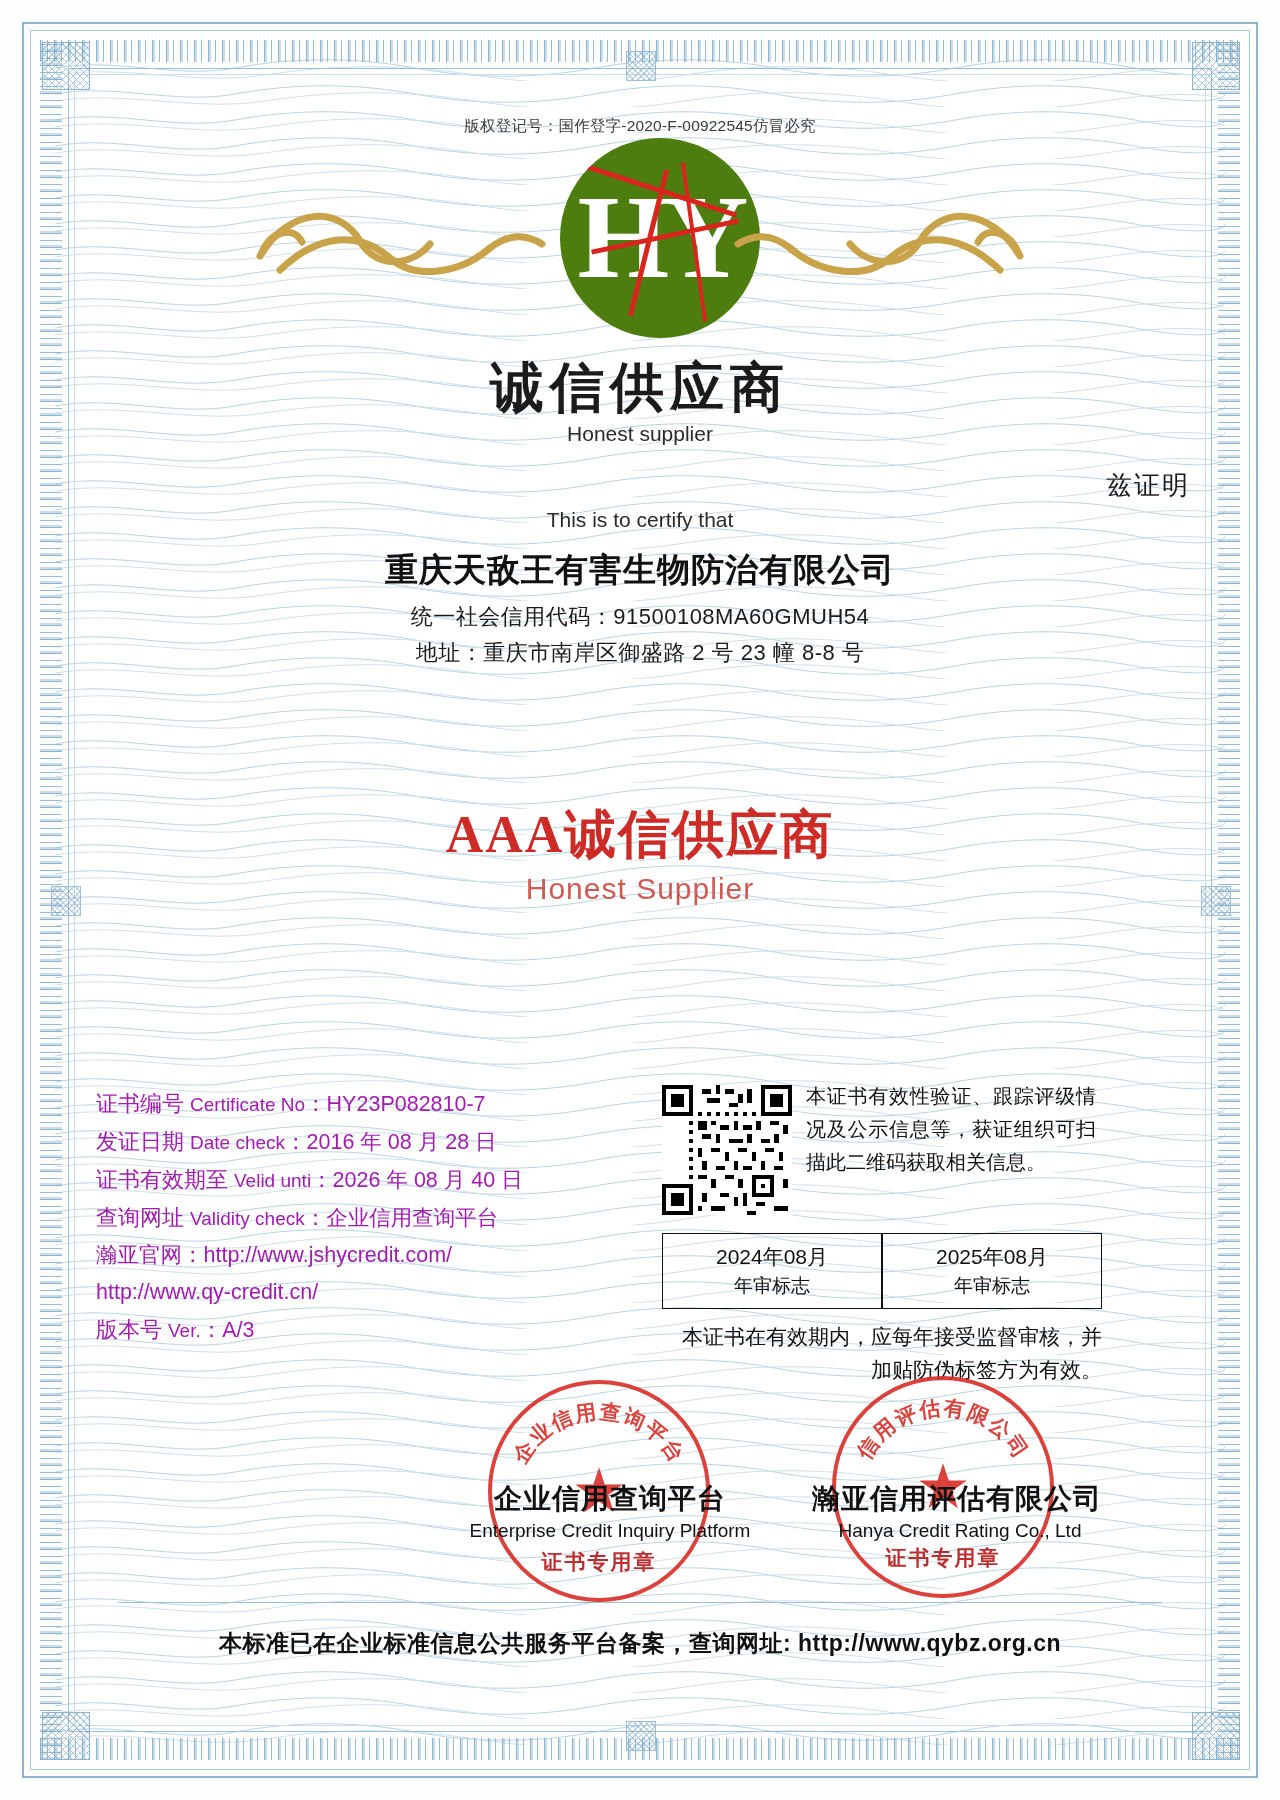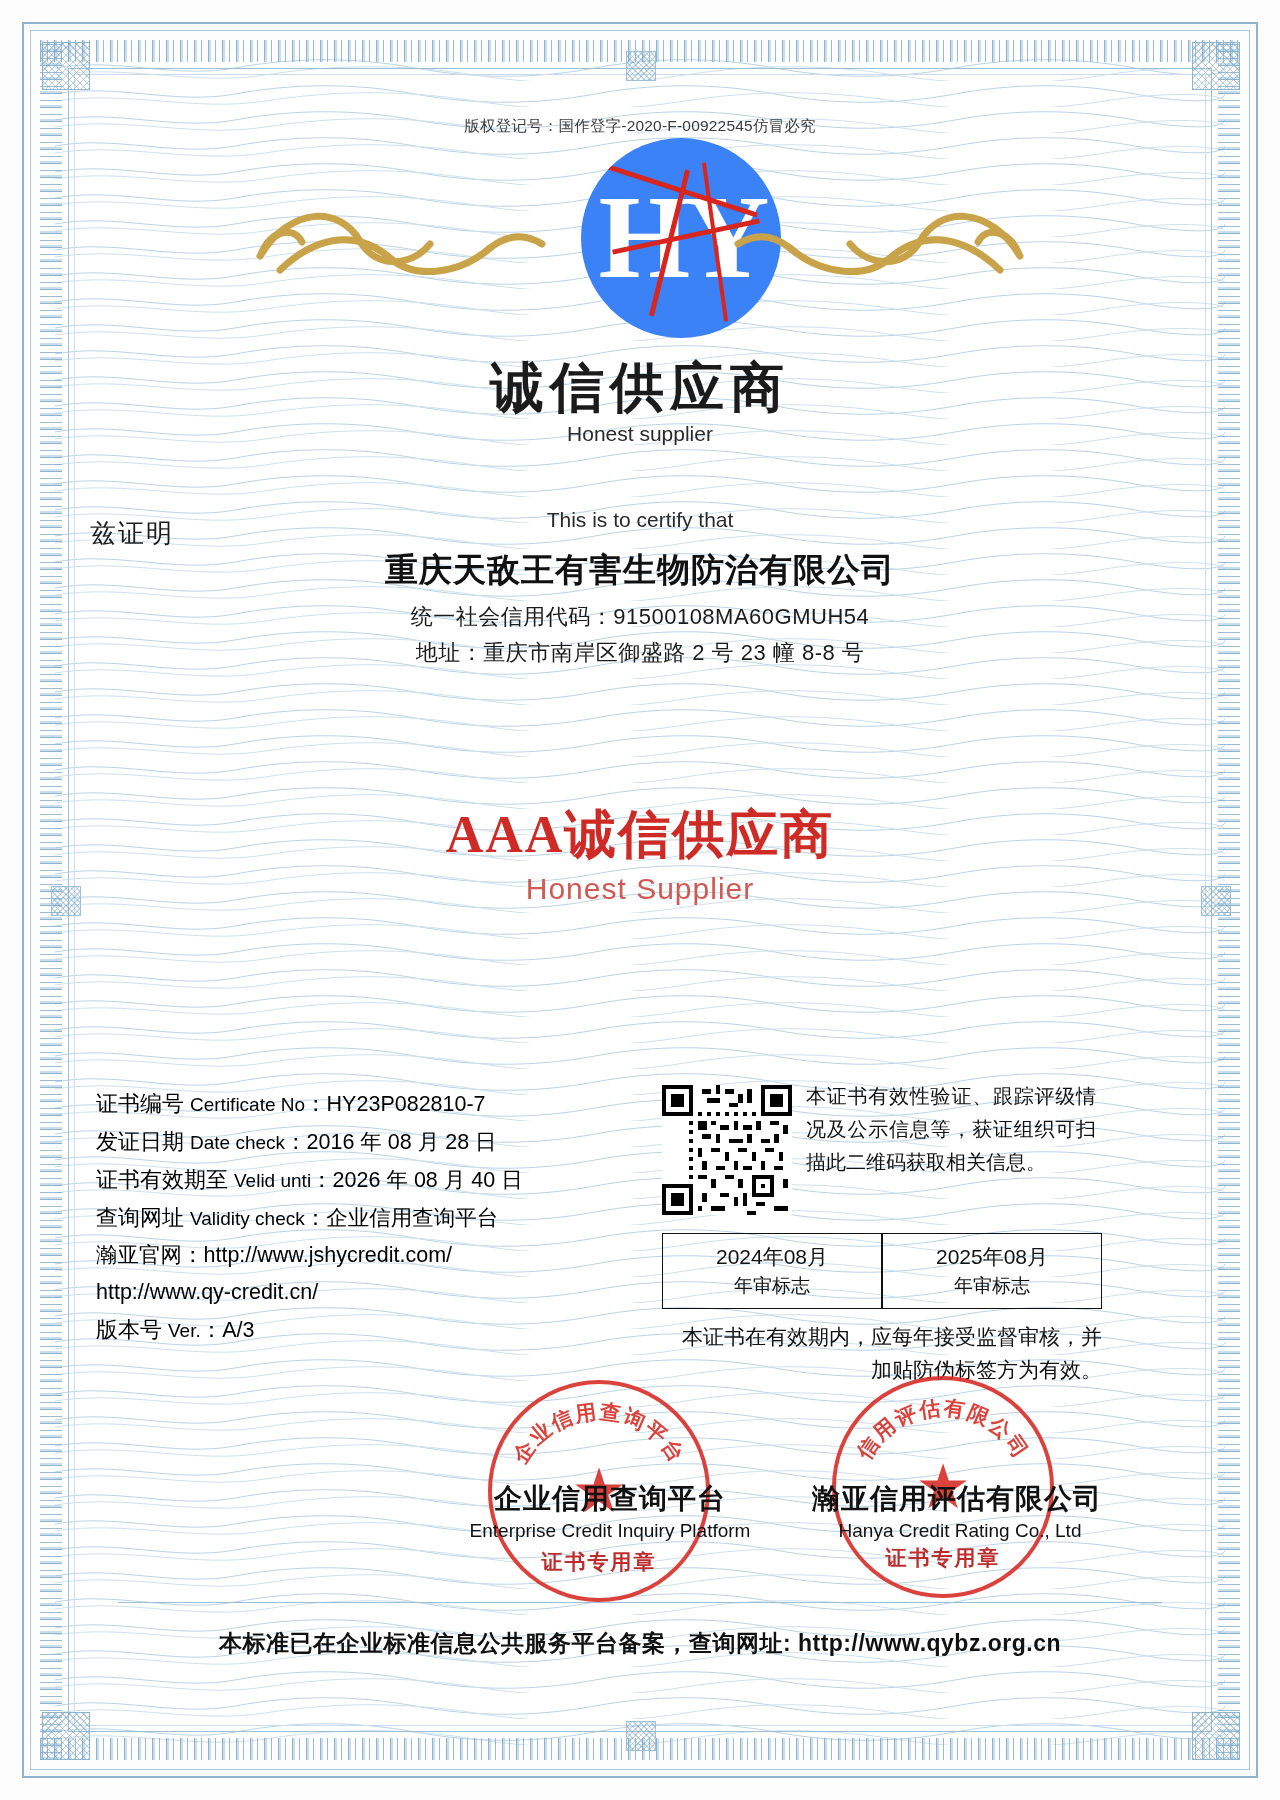--- a/index.html
+++ b/index.html
@@ -125,24 +125,24 @@
 
   
   .emblem-wrap {
     position: absolute;
     left: 0; top: 48px;
     width: 1100px;
     height: 220px;
   }
   .emblem {
     position: absolute;
-    left: 491px; top: 0px;
+    left: 470px; top: 0px;
     width: 200px; height: 200px;
     border-radius: 50%;
-    background: #3b82f6;
+    background: #4d7c0f;
     overflow: hidden;
   }
   .emblem .hy {
     position: absolute;
     left: 0; top: 0; width: 200px; height: 200px;
     color: #ffffff;
     font-family: "Liberation Serif", serif;
     font-weight: 700;
     font-size: 118px;
     line-height: 200px;
@@ -178,25 +178,24 @@
     left: 0; top: 332px;
     width: 1100px;
     text-align: center;
     font-size: 21px;
     color: #2a2a2a;
   }
   .certify-cn {
     position: absolute;
     left: 0; top: 378px;
     width: 1100px;
-    text-align: left;
+    text-align: right;
     font-size: 26px;
     color: #1b1b1b;
     letter-spacing: 2px;
-    margin-top: 48px;
   }
   .certify-en {
     position: absolute;
     left: 0; top: 418px;
     width: 1100px;
     text-align: center;
     font-size: 21px;
     color: #2a2a2a;
   }
   .company-name {
@@ -247,21 +246,21 @@
     font-size: 30px;
     color: #d05a53;
     letter-spacing: 1px;
   }
 
   
   .info-block {
     position: absolute;
     left: 6px; top: 995px;
     width: 560px;
-    color: #000000;
+    color: #a21caf;
   }
   .info-row {
     font-size: 21.5px;
     line-height: 37px;
     white-space: nowrap;
   }
   .info-row .lbl-cn { font-size: 22px; }
   .info-row .lbl-en { font-size: 19px; }
 
   

